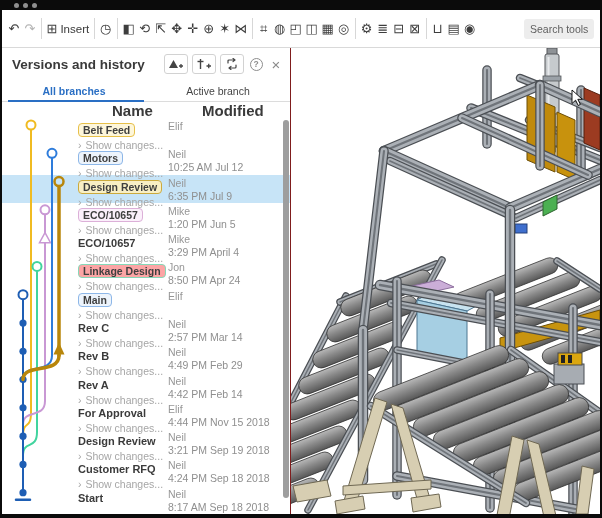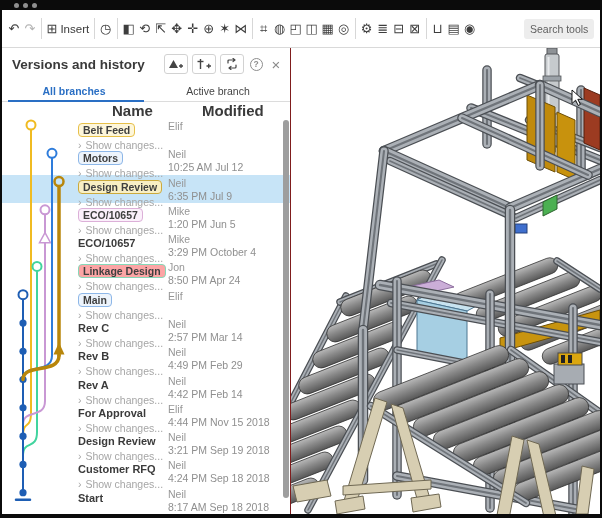--- a/index.html
+++ b/index.html
@@ -268,21 +268,21 @@
               <div class="c-name"><span class="badge" style="border-color: rgb(220, 176, 216); background: rgb(251, 240, 251);">ECO/10657</span><div class="show-changes"><span class="chev">›</span><span> Show changes...</span></div></div>
               <div class="c-mod">
                 <div class="author">Mike</div>
                 <div class="vdate">1:20 PM Jun 5</div>
               </div>
             </div>
             <div class="vrow">
               <div class="c-name"><span class="vname">ECO/10657</span><div class="show-changes"><span class="chev">›</span><span> Show changes...</span></div></div>
               <div class="c-mod">
                 <div class="author">Mike</div>
-                <div class="vdate">3:29 PM October 4</div>
+                <div class="vdate">3:29 PM April 4</div>
               </div>
             </div>
             <div class="vrow">
               <div class="c-name"><span class="badge" style="border-color: rgb(133, 216, 184); background: #fca5a5;">Linkage Design</span><div class="show-changes"><span class="chev">›</span><span> Show changes...</span></div></div>
               <div class="c-mod">
                 <div class="author">Jon</div>
                 <div class="vdate">8:50 PM Apr 24</div>
               </div>
             </div>
             <div class="vrow">

